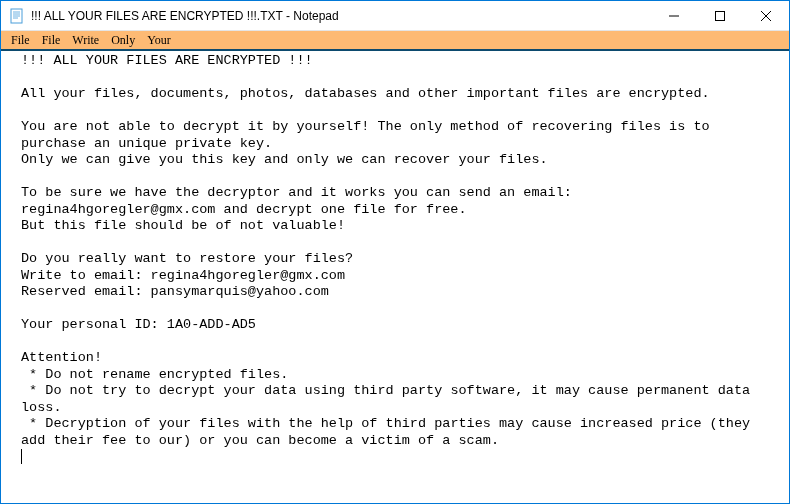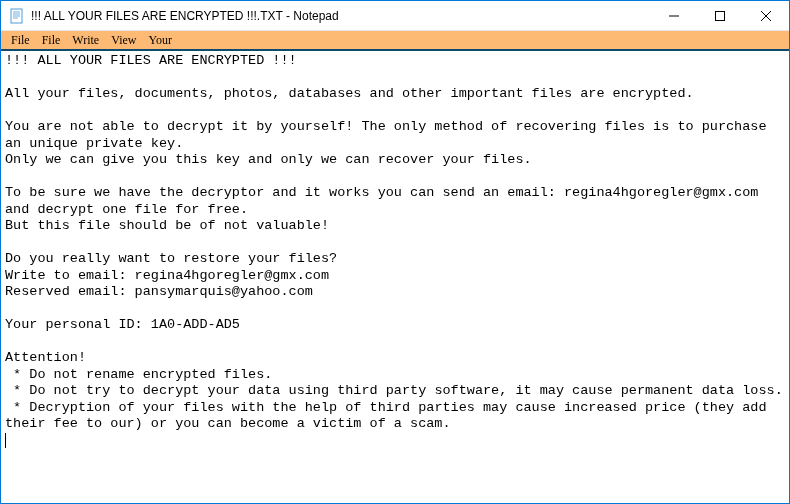--- a/index.html
+++ b/index.html
@@ -61,21 +61,21 @@
       border-bottom: 2px solid #0c4a6e;
       font-family: Liberation Serif, serif;
     }
     .menu-item {
       font-size: 12px;
       padding: 2px 6px;
       cursor: pointer;
       color: #000;
     }
     .content {
-      padding: 2px 4px;
+      padding: 2px 20px;
       font-family: Consolas, "Courier New", monospace;
       font-size: 13.5px;
       line-height: 16.5px;
       color: #000;
       white-space: pre-wrap;
       word-wrap: break-word;
       overflow: hidden;
       height: calc(100% - 50px);
       position: relative;
     }
@@ -118,21 +118,21 @@
         <line x1="10" y1="0" x2="0" y2="10" stroke="#000" stroke-width="1"></line>
       </svg>
     </div>
   </div>
 </div>
 
 <div class="menubar">
   <div class="menu-item">File</div>
   <div class="menu-item">File</div>
   <div class="menu-item">Write</div>
-  <div class="menu-item">View</div>
+  <div class="menu-item">Only</div>
   <div class="menu-item">Your</div>
 </div>
 
 <div class="content"><span>!!! ALL YOUR FILES ARE ENCRYPTED !!!
 
 All your files, documents, photos, databases and other important files are encrypted.
 
 You are not able to decrypt it by yourself! The only method of recovering files is to purchase an unique private key.
 Only we can give you this key and only we can recover your files.
 

